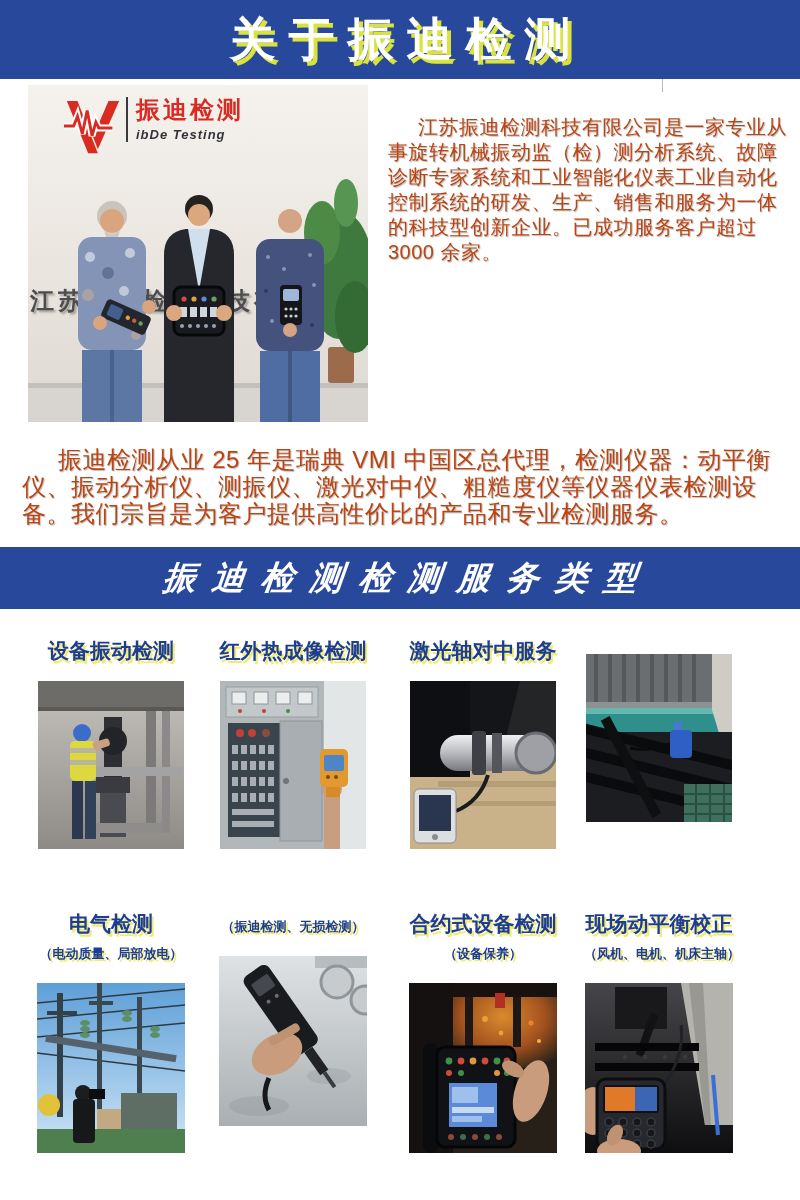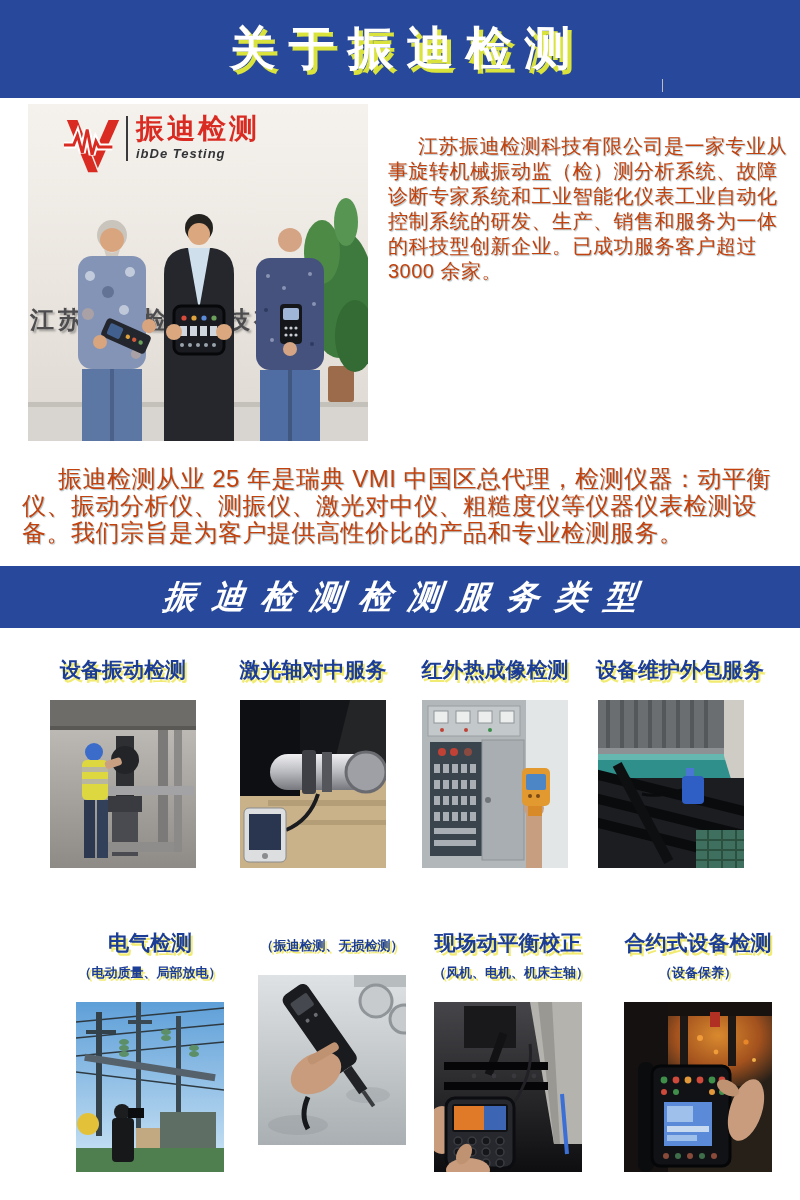--- a/index.html
+++ b/index.html
@@ -3,21 +3,21 @@
 <meta charset="utf-8">
 <style>
   html,body{margin:0;padding:0;}
   body{
     width:800px;height:1200px;overflow:hidden;background:#ffffff;
     font-family:"Liberation Sans","DejaVu Sans",sans-serif;
     position:relative;
   }
   
   .banner-top{
-    height:98px;background:#27489b;
+    height:79px;background:#27489b;
     display:flex;align-items:center;justify-content:center;
   }
   .banner-top h1{
     margin:0;font-size:46px;font-weight:bold;color:#ffffff;
     letter-spacing:13px;padding-left:13px;
     text-shadow:4px 4px 0 #d9e33b;
   }
   .tick{position:absolute;left:662px;top:79px;width:1px;height:13px;background:#bcbcbc;}
   
   .about{display:flex;margin-top:6px;padding-left:28px;}
@@ -27,48 +27,48 @@
     overflow:hidden;
   }
   .wall-text{
     position:absolute;top:200px;left:0;width:100%;text-align:center;
     font-size:24px;font-weight:bold;color:#4d4d4f;letter-spacing:4px;
     text-shadow:2px 2px 2px rgba(40,40,40,0.35);z-index:1;
   }
   .scene{position:absolute;left:0;top:0;z-index:2;}
   .logo{position:absolute;top:12px;left:34px;display:flex;align-items:flex-start;z-index:3;}
   .logo-right{margin-left:2px;padding-left:8px;border-left:2px solid #3a3a3c;}
-  .logo-cn{display:block;color:#d92b22;font-weight:bold;font-size:28px;letter-spacing:3px;line-height:26px;}
+  .logo-cn{display:block;color:#d92b22;font-weight:bold;font-size:24px;letter-spacing:3px;line-height:26px;}
   .logo-en{display:block;color:#333437;font-weight:bold;font-style:italic;font-size:13px;margin-top:4px;letter-spacing:1px;}
   .about-text{flex:1;padding:30px 12px 0 20px;}
   .about-text p, .mid p{
     margin:0 0 13px;font-size:20px;line-height:25px;color:#c2410c;
     text-indent:1.5em;letter-spacing:0.5px;
     text-shadow:1px 1px 1px rgba(110,140,150,0.55);
   }
   
   .mid{margin:24px 22px 0;}
   .mid p{font-size:24px;line-height:27px;margin:0;}
   
   .banner-svc{
     margin-top:20px;height:62px;background:#27489b;
     display:flex;align-items:center;justify-content:center;
   }
   .banner-svc .t{
     color:#ffffff;font-size:33px;font-weight:bold;font-style:italic;
     letter-spacing:16px;padding-left:16px;transform:skewX(-6deg);
   }
   
-  .svc-row{display:flex;padding-left:48px;align-items:flex-start;}
+  .svc-row{display:flex;padding-left:36px;align-items:flex-start;}
   .svc{width:150px;text-align:center;flex:none;}
   .svc.c2{margin-left:32px;}
   .svc.c3{margin-left:40px;}
   .svc.c4{margin-left:26px;}
   .row1{margin-top:28px;}
-  .row2{margin-top:57px;justify-content:center;}
+  .row2{margin-top:57px;}
   .svc-title{
     display:block;font-size:21px;font-weight:bold;color:#1c3d96;white-space:nowrap;
     text-shadow:2px 3px 0 #f2eb72;line-height:27px;
   }
   .svc-sub{
     display:block;font-size:13px;font-weight:bold;color:#1c3d96;white-space:nowrap;
     text-shadow:2px 2px 0 #f2eb72;margin-top:9px;line-height:16px;
   }
   .svc-photo{margin-top:17px;display:inline-block;line-height:0;}
   .row2 .svc-photo{margin-top:21px;}
@@ -213,49 +213,20 @@
         <rect x="62" y="112" width="26" height="44" fill="#4a4b50"></rect>
         <rect x="52" y="142" width="72" height="10" fill="#8e8d8b"></rect>
         <rect x="40" y="86" width="104" height="9" fill="#a3a3a5"></rect>
         <circle cx="44" cy="52" r="9" fill="#3b6cc9"></circle>
         <rect x="32" y="60" width="26" height="40" rx="5" fill="#ddd83f"></rect>
         <rect x="32" y="67" width="26" height="5" fill="#b9b6a0"></rect>
         <rect x="32" y="79" width="26" height="5" fill="#b9b6a0"></rect>
         <rect x="34" y="100" width="11" height="58" fill="#2c3850"></rect>
         <rect x="47" y="100" width="11" height="58" fill="#33405a"></rect>
         <rect x="54" y="62" width="17" height="8" rx="3" fill="#caa083" transform="rotate(-18 54 62)"></rect>
-      </svg>
-    </span>
-  </div>
-
-  <div class="svc c3">
-    <span class="svc-title">激光轴对中服务</span>
-    <span class="svc-photo">
-      <svg width="146" height="168" viewBox="0 0 146 168">
-        <defs>
-            <linearGradient id="gm3" x1="0" y1="0" x2="0" y2="1">
-              <stop offset="0" stop-color="#f0f0f2"></stop>
-              <stop offset="0.5" stop-color="#b9babf"></stop>
-              <stop offset="1" stop-color="#77787e"></stop>
-            </linearGradient>
-          </defs>
-        <rect width="146" height="168" fill="#c9b189"></rect>
-        <rect width="146" height="56" fill="#141518"></rect>
-        <rect width="60" height="96" fill="#0e0f12"></rect>
-        <polygon points="146,0 146,70 96,56 110,0" fill="#232526"></polygon>
-        <rect x="28" y="100" width="118" height="6" fill="#b49e78"></rect>
-        <rect x="60" y="120" width="86" height="5" fill="#b49e78"></rect>
-        <rect x="30" y="54" width="106" height="36" rx="18" fill="url(#gm3)"></rect>
-        <rect x="62" y="50" width="14" height="44" rx="3" fill="#3f4046"></rect>
-        <rect x="82" y="52" width="10" height="40" fill="#55565c"></rect>
-        <circle cx="126" cy="72" r="20" fill="#9fa0a6" stroke="#6a6b71" stroke-width="3"></circle>
-        <path d="M46 130 Q70 120 78 94" stroke="#1a1b1e" stroke-width="4" fill="none"></path>
-        <rect x="4" y="108" width="42" height="54" rx="5" fill="#dcdee0" stroke="#8a8c8e"></rect>
-        <rect x="9" y="114" width="32" height="36" fill="#2a3550"></rect>
-        <circle cx="25" cy="156" r="3" fill="#8a8c8e"></circle>
       </svg>
     </span>
   </div>
 
   <div class="svc c2">
     <span class="svc-title">红外热成像检测</span>
     <span class="svc-photo">
       <svg width="146" height="168" viewBox="0 0 146 168">
         <rect width="146" height="168" fill="#e3e6e6"></rect>
         <rect width="104" height="168" fill="#b2b8ba"></rect>
@@ -301,22 +272,50 @@
         <circle cx="112" cy="108" r="10" fill="#c79e80"></circle>
         <rect x="106" y="104" width="14" height="12" fill="#d88a28"></rect>
         <rect x="100" y="68" width="28" height="38" rx="5" fill="#e2992f"></rect>
         <rect x="104" y="74" width="20" height="16" rx="2" fill="#4d86c6"></rect>
         <circle cx="108" cy="96" r="2" fill="#7a4a16"></circle>
           <circle cx="116" cy="96" r="2" fill="#7a4a16"></circle>
       </svg>
     </span>
   </div>
 
+  <div class="svc c3">
+    <span class="svc-title">激光轴对中服务</span>
+    <span class="svc-photo">
+      <svg width="146" height="168" viewBox="0 0 146 168">
+        <defs>
+            <linearGradient id="gm3" x1="0" y1="0" x2="0" y2="1">
+              <stop offset="0" stop-color="#f0f0f2"></stop>
+              <stop offset="0.5" stop-color="#b9babf"></stop>
+              <stop offset="1" stop-color="#77787e"></stop>
+            </linearGradient>
+          </defs>
+        <rect width="146" height="168" fill="#c9b189"></rect>
+        <rect width="146" height="56" fill="#141518"></rect>
+        <rect width="60" height="96" fill="#0e0f12"></rect>
+        <polygon points="146,0 146,70 96,56 110,0" fill="#232526"></polygon>
+        <rect x="28" y="100" width="118" height="6" fill="#b49e78"></rect>
+        <rect x="60" y="120" width="86" height="5" fill="#b49e78"></rect>
+        <rect x="30" y="54" width="106" height="36" rx="18" fill="url(#gm3)"></rect>
+        <rect x="62" y="50" width="14" height="44" rx="3" fill="#3f4046"></rect>
+        <rect x="82" y="52" width="10" height="40" fill="#55565c"></rect>
+        <circle cx="126" cy="72" r="20" fill="#9fa0a6" stroke="#6a6b71" stroke-width="3"></circle>
+        <path d="M46 130 Q70 120 78 94" stroke="#1a1b1e" stroke-width="4" fill="none"></path>
+        <rect x="4" y="108" width="42" height="54" rx="5" fill="#dcdee0" stroke="#8a8c8e"></rect>
+        <rect x="9" y="114" width="32" height="36" fill="#2a3550"></rect>
+        <circle cx="25" cy="156" r="3" fill="#8a8c8e"></circle>
+      </svg>
+    </span>
+  </div>
+
   <div class="svc c4">
-    <span class="svc-title">设备维护外包服务</span>
     <span class="svc-photo">
       <svg width="146" height="168" viewBox="0 0 146 168">
         <rect width="146" height="168" fill="#3b3e41"></rect>
         <rect width="146" height="48" fill="#6b6e71"></rect>
         <g fill="#55585b">
           <rect x="8" width="4" height="48"></rect>
             <rect x="22" width="4" height="48"></rect>
             <rect x="36" width="4" height="48"></rect>
             <rect x="50" width="4" height="48"></rect>
             <rect x="64" width="4" height="48"></rect>
@@ -411,69 +410,20 @@
           <rect x="58" y="2" width="30" height="96" rx="7" fill="#1a1b1e"></rect>
           <rect x="63" y="12" width="20" height="15" rx="2" fill="#45484e"></rect>
           <circle cx="68" cy="36" r="2" fill="#6a6d73"></circle>
             <circle cx="78" cy="36" r="2" fill="#6a6d73"></circle>
           <rect x="68" y="98" width="10" height="28" fill="#222327"></rect>
           <rect x="71" y="126" width="4" height="18" fill="#3a3b3f"></rect>
         </g>
         <ellipse cx="58" cy="98" rx="27" ry="19" fill="#c89c7c" transform="rotate(-30 58 98)"></ellipse>
         <rect x="48" y="74" width="34" height="9" rx="4" fill="#bf9272" transform="rotate(-30 65 78)"></rect>
         <path d="M50 122 q-8 18 0 32" stroke="#17181b" stroke-width="5" fill="none"></path>
-      </svg>
-    </span>
-  </div>
-
-  <div class="svc c4">
-    <span class="svc-title">现场动平衡校正</span>
-    <span class="svc-sub">（风机、电机、机床主轴）</span>
-    <span class="svc-photo">
-      <svg width="148" height="170" viewBox="0 0 148 170">
-        <defs>
-            <linearGradient id="gb8" x1="0" y1="0" x2="0" y2="1">
-              <stop offset="0" stop-color="#46464a"></stop>
-              <stop offset="1" stop-color="#0e0e10"></stop>
-            </linearGradient>
-          </defs>
-        <rect width="148" height="170" fill="url(#gb8)"></rect>
-        <polygon points="96,0 148,0 148,142 120,142" fill="#b5b3ae"></polygon>
-        <polygon points="104,0 118,0 126,142 120,142" fill="#9a9893"></polygon>
-        <rect x="30" y="4" width="52" height="42" fill="#19191c"></rect>
-        <rect x="58" y="30" width="8" height="44" fill="#121214" transform="rotate(20 62 52)"></rect>
-        <rect x="10" y="60" width="104" height="8" fill="#060608"></rect>
-        <rect x="10" y="80" width="104" height="8" fill="#060608"></rect>
-        <circle cx="40" cy="74" r="2.4" fill="#39393d"></circle>
-          <circle cx="60" cy="74" r="2.4" fill="#39393d"></circle>
-          <circle cx="80" cy="74" r="2.4" fill="#39393d"></circle>
-          <circle cx="100" cy="74" r="2.4" fill="#39393d"></circle>
-        <path d="M78 104 Q100 72 96 42" stroke="#222226" stroke-width="3" fill="none"></path>
-        <path d="M128 92 L133 152" stroke="#3b6fd6" stroke-width="4"></path>
-        <ellipse cx="8" cy="128" rx="16" ry="24" fill="#c89c7c"></ellipse>
-        <rect x="12" y="96" width="68" height="70" rx="9" fill="#26282d" stroke="#0c0d10" stroke-width="3"></rect>
-        <rect x="18" y="102" width="56" height="28" rx="3" fill="#101114"></rect>
-        <rect x="20" y="104" width="30" height="24" fill="#e07a28"></rect>
-        <rect x="50" y="104" width="22" height="24" fill="#3c66b4"></rect>
-        <g fill="#15161a" stroke="#3a3c42" stroke-width="1.5">
-          <circle cx="24" cy="139" r="4"></circle>
-            <circle cx="38" cy="139" r="4"></circle>
-            <circle cx="52" cy="139" r="4"></circle>
-            <circle cx="66" cy="139" r="4"></circle>
-          <circle cx="24" cy="150" r="4"></circle>
-            <circle cx="38" cy="150" r="4"></circle>
-            <circle cx="52" cy="150" r="4"></circle>
-            <circle cx="66" cy="150" r="4"></circle>
-          <circle cx="24" cy="161" r="4"></circle>
-            <circle cx="38" cy="161" r="4"></circle>
-            <circle cx="52" cy="161" r="4"></circle>
-            <circle cx="66" cy="161" r="4"></circle>
-        </g>
-        <ellipse cx="34" cy="168" rx="22" ry="12" fill="#c89c7c"></ellipse>
-        <ellipse cx="30" cy="152" rx="7" ry="11" fill="#bf9272" transform="rotate(28 30 152)"></ellipse>
       </svg>
     </span>
   </div>
 
   <div class="svc c3">
     <span class="svc-title">合约式设备检测</span>
     <span class="svc-sub">（设备保养）</span>
     <span class="svc-photo">
       <svg width="148" height="170" viewBox="0 0 148 170">
         <defs>
@@ -513,13 +463,62 @@
         <circle cx="42" cy="154" r="3" fill="#8a4a3a"></circle>
           <circle cx="54" cy="154" r="3" fill="#3f6f4a"></circle>
           <circle cx="66" cy="154" r="3" fill="#8a4a3a"></circle>
           <circle cx="78" cy="154" r="3" fill="#3f6f4a"></circle>
           <circle cx="90" cy="154" r="3" fill="#8a4a3a"></circle>
         <ellipse cx="122" cy="108" rx="16" ry="32" fill="#c89c7c" transform="rotate(18 122 108)"></ellipse>
         <ellipse cx="104" cy="86" rx="12" ry="7" fill="#bf9272" transform="rotate(30 104 86)"></ellipse>
       </svg>
     </span>
   </div>
+
+  <div class="svc c4">
+    <span class="svc-title">现场动平衡校正</span>
+    <span class="svc-sub">（风机、电机、机床主轴）</span>
+    <span class="svc-photo">
+      <svg width="148" height="170" viewBox="0 0 148 170">
+        <defs>
+            <linearGradient id="gb8" x1="0" y1="0" x2="0" y2="1">
+              <stop offset="0" stop-color="#46464a"></stop>
+              <stop offset="1" stop-color="#0e0e10"></stop>
+            </linearGradient>
+          </defs>
+        <rect width="148" height="170" fill="url(#gb8)"></rect>
+        <polygon points="96,0 148,0 148,142 120,142" fill="#b5b3ae"></polygon>
+        <polygon points="104,0 118,0 126,142 120,142" fill="#9a9893"></polygon>
+        <rect x="30" y="4" width="52" height="42" fill="#19191c"></rect>
+        <rect x="58" y="30" width="8" height="44" fill="#121214" transform="rotate(20 62 52)"></rect>
+        <rect x="10" y="60" width="104" height="8" fill="#060608"></rect>
+        <rect x="10" y="80" width="104" height="8" fill="#060608"></rect>
+        <circle cx="40" cy="74" r="2.4" fill="#39393d"></circle>
+          <circle cx="60" cy="74" r="2.4" fill="#39393d"></circle>
+          <circle cx="80" cy="74" r="2.4" fill="#39393d"></circle>
+          <circle cx="100" cy="74" r="2.4" fill="#39393d"></circle>
+        <path d="M78 104 Q100 72 96 42" stroke="#222226" stroke-width="3" fill="none"></path>
+        <path d="M128 92 L133 152" stroke="#3b6fd6" stroke-width="4"></path>
+        <ellipse cx="8" cy="128" rx="16" ry="24" fill="#c89c7c"></ellipse>
+        <rect x="12" y="96" width="68" height="70" rx="9" fill="#26282d" stroke="#0c0d10" stroke-width="3"></rect>
+        <rect x="18" y="102" width="56" height="28" rx="3" fill="#101114"></rect>
+        <rect x="20" y="104" width="30" height="24" fill="#e07a28"></rect>
+        <rect x="50" y="104" width="22" height="24" fill="#3c66b4"></rect>
+        <g fill="#15161a" stroke="#3a3c42" stroke-width="1.5">
+          <circle cx="24" cy="139" r="4"></circle>
+            <circle cx="38" cy="139" r="4"></circle>
+            <circle cx="52" cy="139" r="4"></circle>
+            <circle cx="66" cy="139" r="4"></circle>
+          <circle cx="24" cy="150" r="4"></circle>
+            <circle cx="38" cy="150" r="4"></circle>
+            <circle cx="52" cy="150" r="4"></circle>
+            <circle cx="66" cy="150" r="4"></circle>
+          <circle cx="24" cy="161" r="4"></circle>
+            <circle cx="38" cy="161" r="4"></circle>
+            <circle cx="52" cy="161" r="4"></circle>
+            <circle cx="66" cy="161" r="4"></circle>
+        </g>
+        <ellipse cx="34" cy="168" rx="22" ry="12" fill="#c89c7c"></ellipse>
+        <ellipse cx="30" cy="152" rx="7" ry="11" fill="#bf9272" transform="rotate(28 30 152)"></ellipse>
+      </svg>
+    </span>
+  </div>
 </div>
 
 </body></html>

